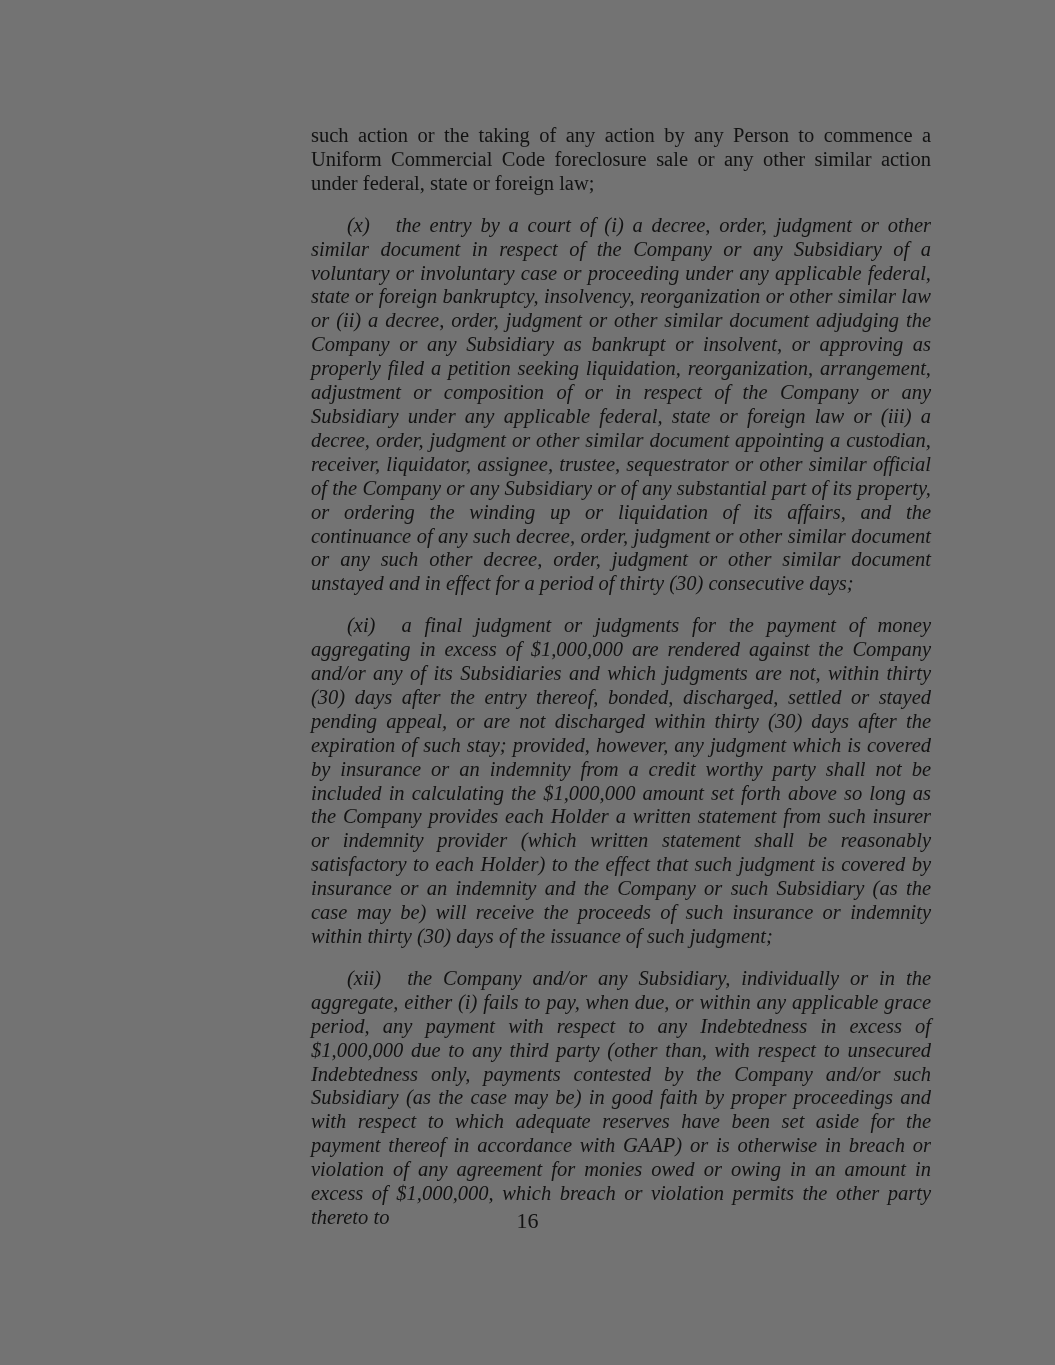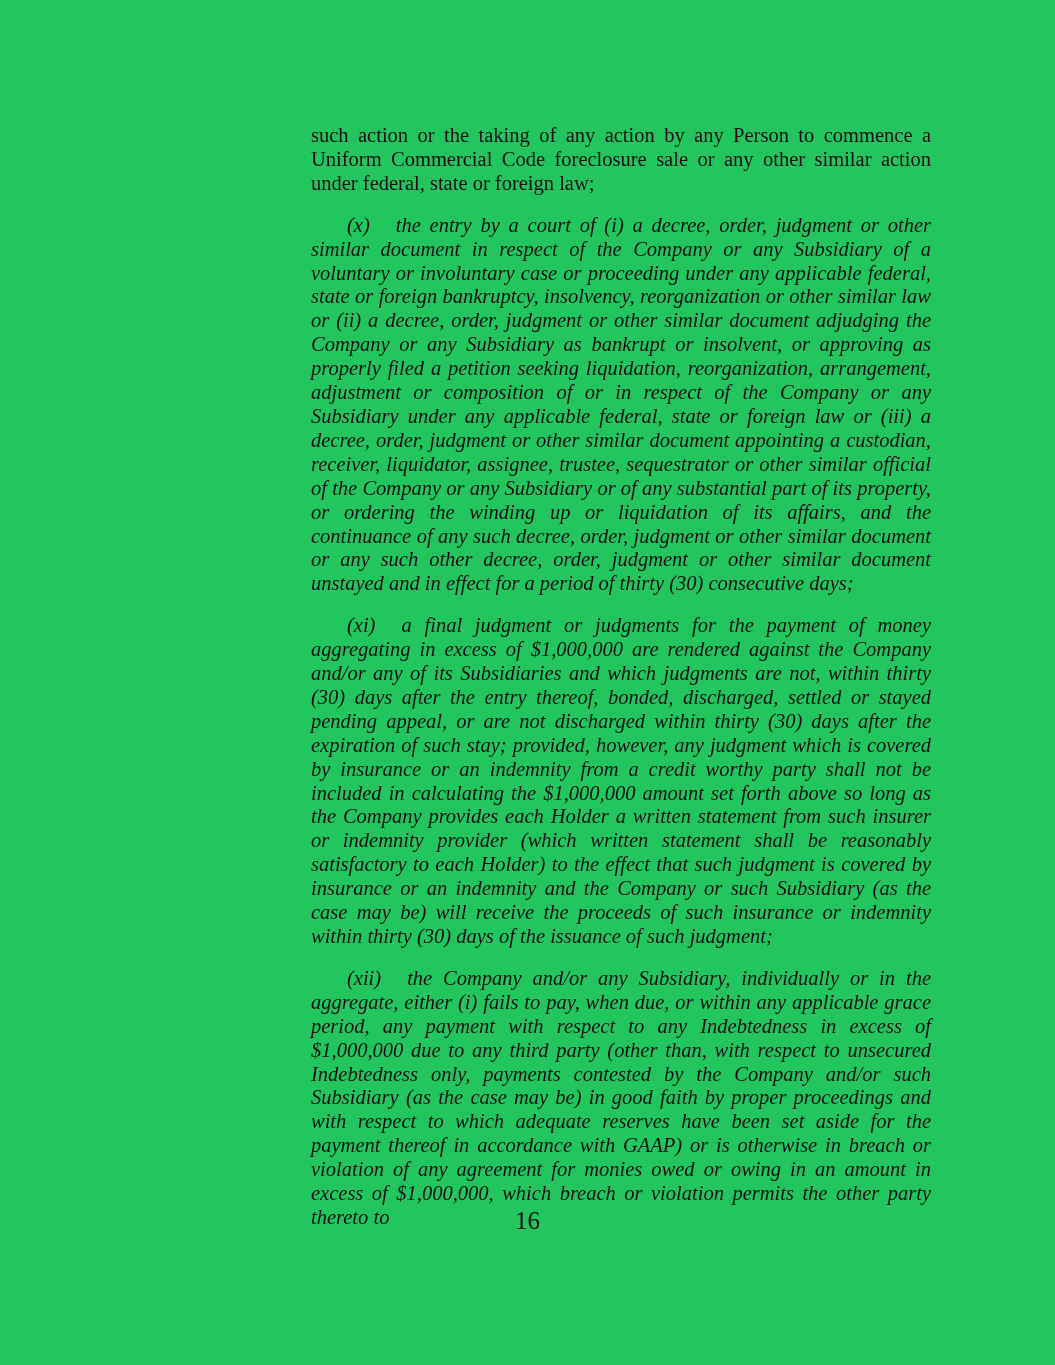--- a/index.html
+++ b/index.html
@@ -4,21 +4,21 @@
 <style>
   html, body {
     margin: 0;
     padding: 0;
     background: #ffffff;
   }
   .page {
     position: relative;
     width: 1055px;
     height: 1365px;
-    background: #22c55e;
+    background: #737373;
     overflow: hidden;
     font-family: "Liberation Serif", "DejaVu Serif", serif;
     font-size: 20.5px;
     line-height: 23.9px;
     color: #121212;
   }
   .textcol {
     position: absolute;
     left: 311px;
     top: 124px;
@@ -40,21 +40,21 @@
     display: inline-block;
     width: 26px;
   }
   .pagenum {
     position: absolute;
     top: 1209px;
     left: 0;
     width: 100%;
     text-align: center;
     font-family: "Liberation Serif", "DejaVu Serif", serif;
-    font-size: 25px;
+    font-size: 22px;
     color: #121212;
   }
 </style>
 </head>
 <body>
 
 <div class="page">
   <div class="textcol">
 
     <p class="para">

